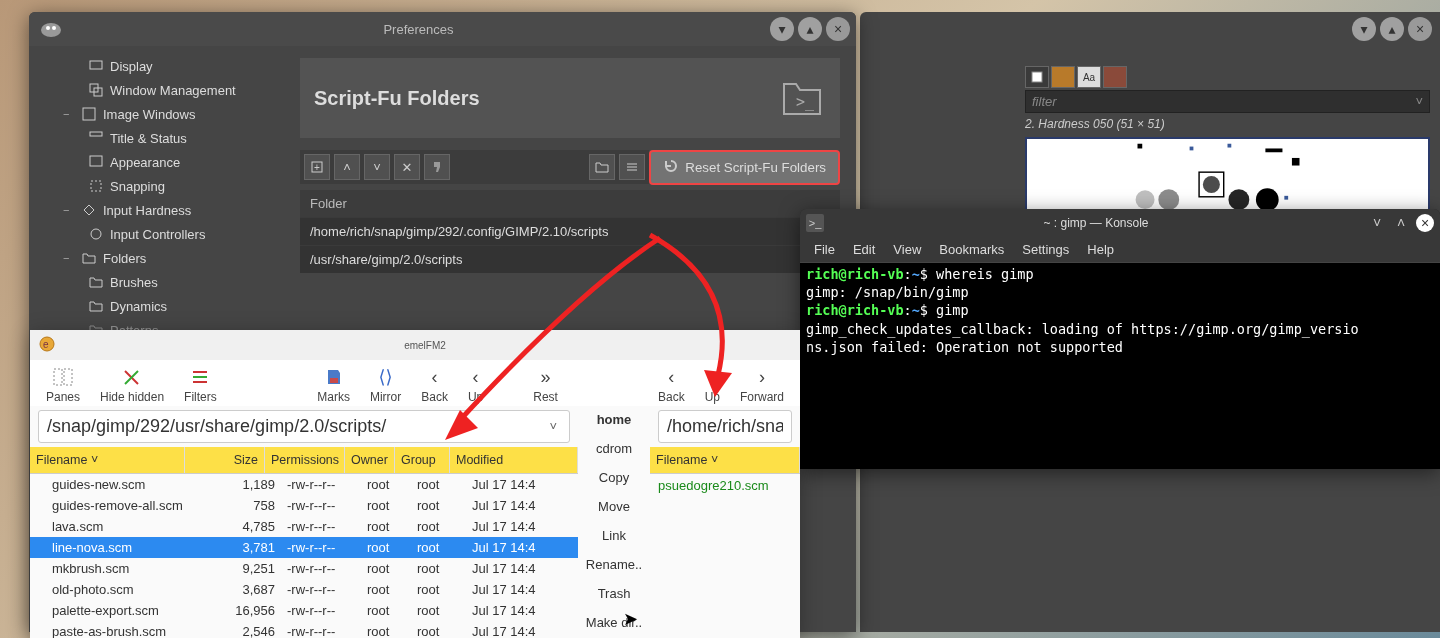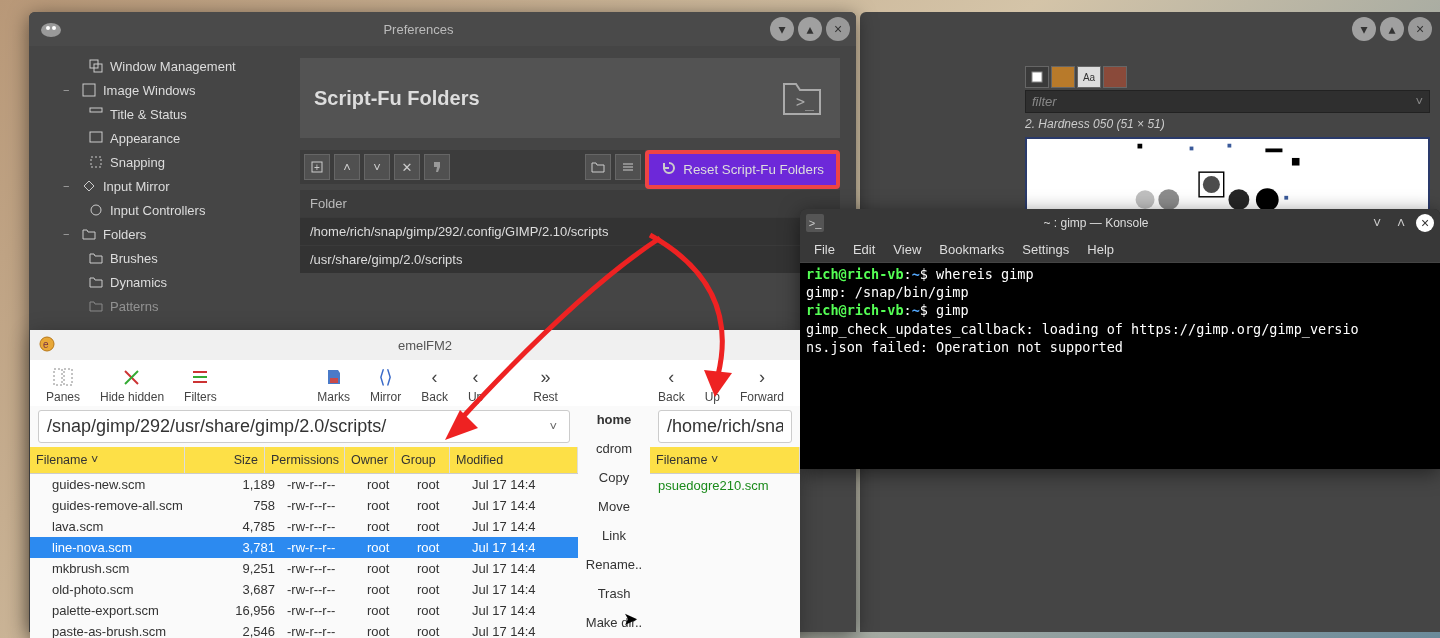--- a/index.html
+++ b/index.html
@@ -22,21 +22,21 @@
 .tree-item.lvl1 { padding-left: 30px; }
 .tree-item.lvl2 { padding-left: 55px; }
 .tree-expand { width: 12px; color: #aaa; font-size: 11px; }
 .tree-icon { width: 16px; height: 16px; display: inline-flex; align-items: center; justify-content: center; }
 .tree-icon svg { stroke: #ccc; }
 
 .gimp-content { flex: 1; background: #454545; padding: 12px 16px; color: #ddd; }
 .content-header { display: flex; align-items: center; justify-content: space-between; background: #535353; padding: 16px 14px; margin-bottom: 12px; }
 .content-title { font-size: 20px; font-weight: bold; }
 .content-title-icon { width: 48px; height: 48px; }
-.reset-btn { float: right; background: #6d28d9; border: 4px solid #ef4444; color: #ddd; padding: 6px 12px; border-radius: 4px; cursor: pointer; display: flex; align-items: center; gap: 6px; margin-bottom: 26px; }
+.reset-btn { float: right; background: #737373; border: 2px solid #ef4444; color: #ddd; padding: 6px 12px; border-radius: 4px; cursor: pointer; display: flex; align-items: center; gap: 6px; margin-bottom: 26px; }
 .reset-row { text-align: right; margin-bottom: 10px; }
 .folder-toolbar { display: flex; gap: 4px; align-items: center; margin-bottom: 6px; background: #3c3c3c; padding: 4px; }
 .ftb-btn { width: 26px; height: 26px; background: #505050; border: 1px solid #666; cursor: pointer; display: flex; align-items: center; justify-content: center; color: #ccc; }
 .ftb-spacer { flex: 1; }
 .folder-hdr { background: #3c3c3c; padding: 6px 10px; color: #bbb; }
 .folder-list { background: #333; }
 .folder-row { padding: 6px 10px; color: #ddd; border-top: 1px solid #3a3a3a; }
 
 
 .gimp-right { position: absolute; right: 0; top: 12px; width: 580px; height: 620px; background: #454545; border-radius: 6px 0 0 0; }
@@ -61,21 +61,21 @@
 .konsole-menu { height: 26px; background: #383838; display: flex; align-items: center; gap: 18px; padding: 0 14px; color: #ddd; font-size: 13px; border-bottom: 1px solid #444; }
 .konsole-menu span { cursor: pointer; }
 .konsole-term { background: #000; height: calc(100% - 54px); padding: 2px 6px; font-family: monospace; font-size: 13.5px; line-height: 1.35; color: #fff; white-space: pre; overflow: hidden; }
 .term-user { color: #5f5; font-weight: bold; }
 .term-path { color: #5af; font-weight: bold; }
 
 
 .fm { position: absolute; left: 30px; top: 330px; width: 770px; height: 308px; background: #fafafa; box-shadow: 0 4px 20px rgba(0,0,0,0.3); }
 .fm-titlebar { height: 30px; display: flex; align-items: center; padding: 0 8px; background: #f0f0f0; }
 .fm-logo { width: 20px; height: 20px; }
-.fm-title { flex: 1; text-align: center; color: #555; font-size: 13px; }
+.fm-title { flex: 1; text-align: center; color: #555; font-size: 10px; }
 .fm-toolbar { display: flex; padding: 6px 16px 2px 16px; background: #fff; }
 .fm-tb-grp { display: flex; gap: 20px; }
 .fm-tb-item { display: flex; flex-direction: column; align-items: center; gap: 2px; cursor: pointer; color: #444; font-size: 12px; }
 .fm-tb-icon { height: 22px; display: flex; align-items: center; font-size: 18px; }
 .fm-body { display: flex; }
 .fm-left { flex: 1; display: flex; flex-direction: column; }
 .fm-mid { width: 72px; display: flex; flex-direction: column; align-items: center; padding-top: 0px; gap: 2px; }
 .fm-mid-item { padding: 6px 4px; cursor: pointer; color: #333; font-size: 13px; width: 100%; text-align: center; }
 .fm-mid-item.bold { font-weight: bold; }
 .fm-right { width: 150px; display: flex; flex-direction: column; }
@@ -166,20 +166,28 @@
       <div class="gimp-win-btn gimp-win-min">▾</div>
       <div class="gimp-win-btn gimp-win-max">▴</div>
       <div class="gimp-win-btn gimp-win-close">×</div>
     </div>
   </div>
   <div class="gimp-body">
     <div class="gimp-tree">
       <div class="tree-item lvl2">
           <span class="tree-icon">
             <svg width="14" height="14">
+              <rect x="1" y="2" width="12" height="8" fill="none" stroke="#ccc"></rect>
+            </svg>
+          </span>
+          <span>Display</span>
+        </div>
+      <div class="tree-item lvl2">
+          <span class="tree-icon">
+            <svg width="14" height="14">
               <rect x="1" y="1" width="8" height="8" fill="none" stroke="#ccc"></rect>
               <rect x="5" y="5" width="8" height="8" fill="none" stroke="#ccc"></rect>
             </svg>
           </span>
           <span>Window Management</span>
         </div>
       <div class="tree-item lvl1">
           <span class="tree-expand">−</span>
           <span class="tree-icon">
             <svg width="14" height="14">
@@ -212,21 +220,21 @@
           </span>
           <span>Snapping</span>
         </div>
       <div class="tree-item lvl1">
           <span class="tree-expand">−</span>
           <span class="tree-icon">
             <svg width="14" height="14">
               <path d="M2 7 L7 2 L12 7 L7 12 Z" fill="none" stroke="#ccc"></path>
             </svg>
           </span>
-          <span>Input Mirror</span>
+          <span>Input Hardness</span>
         </div>
       <div class="tree-item lvl2">
           <span class="tree-icon">
             <svg width="14" height="14">
               <circle cx="7" cy="7" r="5" fill="none" stroke="#ccc"></circle>
             </svg>
           </span>
           <span>Input Controllers</span>
         </div>
       <div class="tree-item lvl1">

